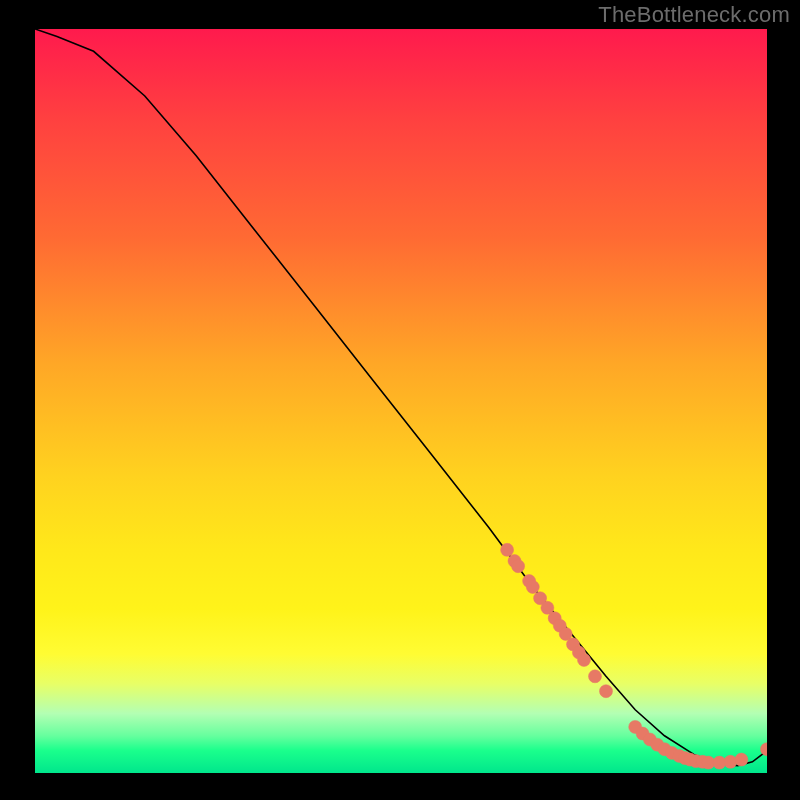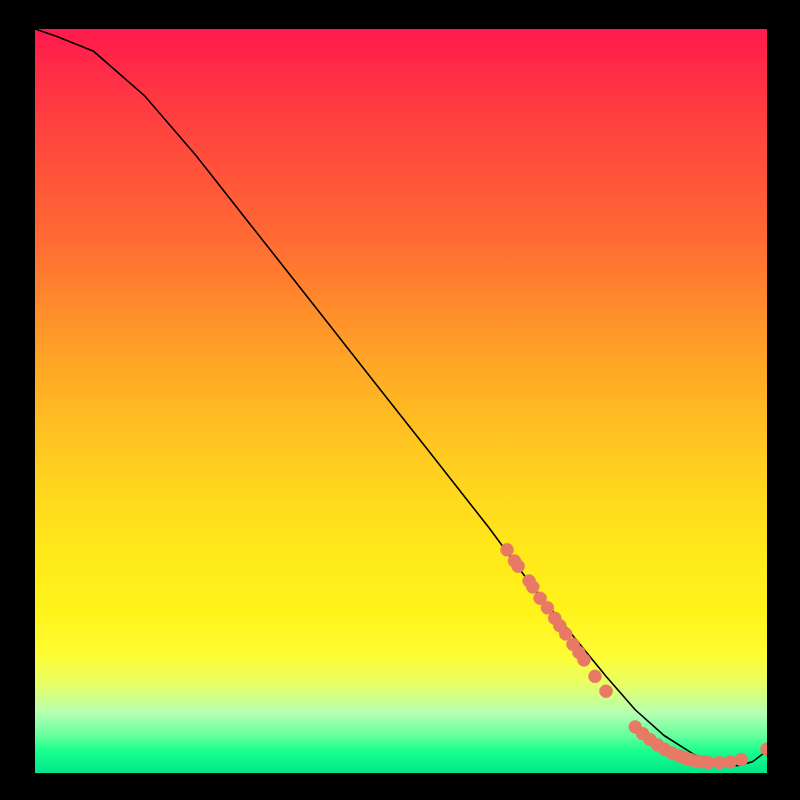--- a/index.html
+++ b/index.html
@@ -66,20 +66,21 @@
   .marker {
     fill: #e77965;
     stroke: #e77965;
     stroke-width: 0.5;
   }
 </style>
 </head>
 <body>
 
 <div class="frame">
+  <div class="watermark">TheBottleneck.com</div>
 
   <div class="plot-area">
     <svg viewBox="0 0 732 744">
       <path id="curve-path" class="curve" d="M0.0 0.0 L22.0 7.4 L58.6 22.3 L109.8 67.0 L161.0 126.5 L219.6 200.9 L278.2 275.3 L336.7 349.7 L395.3 424.1 L453.8 498.5 L497.8 558.0 L534.4 602.6 L571.0 647.3 L600.2 680.8 L629.5 706.8 L658.8 725.4 L680.8 734.3 L702.7 736.6 L717.4 732.8 L732.0 721.7"></path>
       <g id="markers">
           <circle cx="472.1" cy="520.8" r="6.5" class="marker"></circle>
           <circle cx="479.5" cy="532.0" r="6.5" class="marker"></circle>
           <circle cx="483.1" cy="537.2" r="6.5" class="marker"></circle>
           <circle cx="494.1" cy="552.0" r="6.5" class="marker"></circle>
           <circle cx="497.8" cy="558.0" r="6.5" class="marker"></circle>

